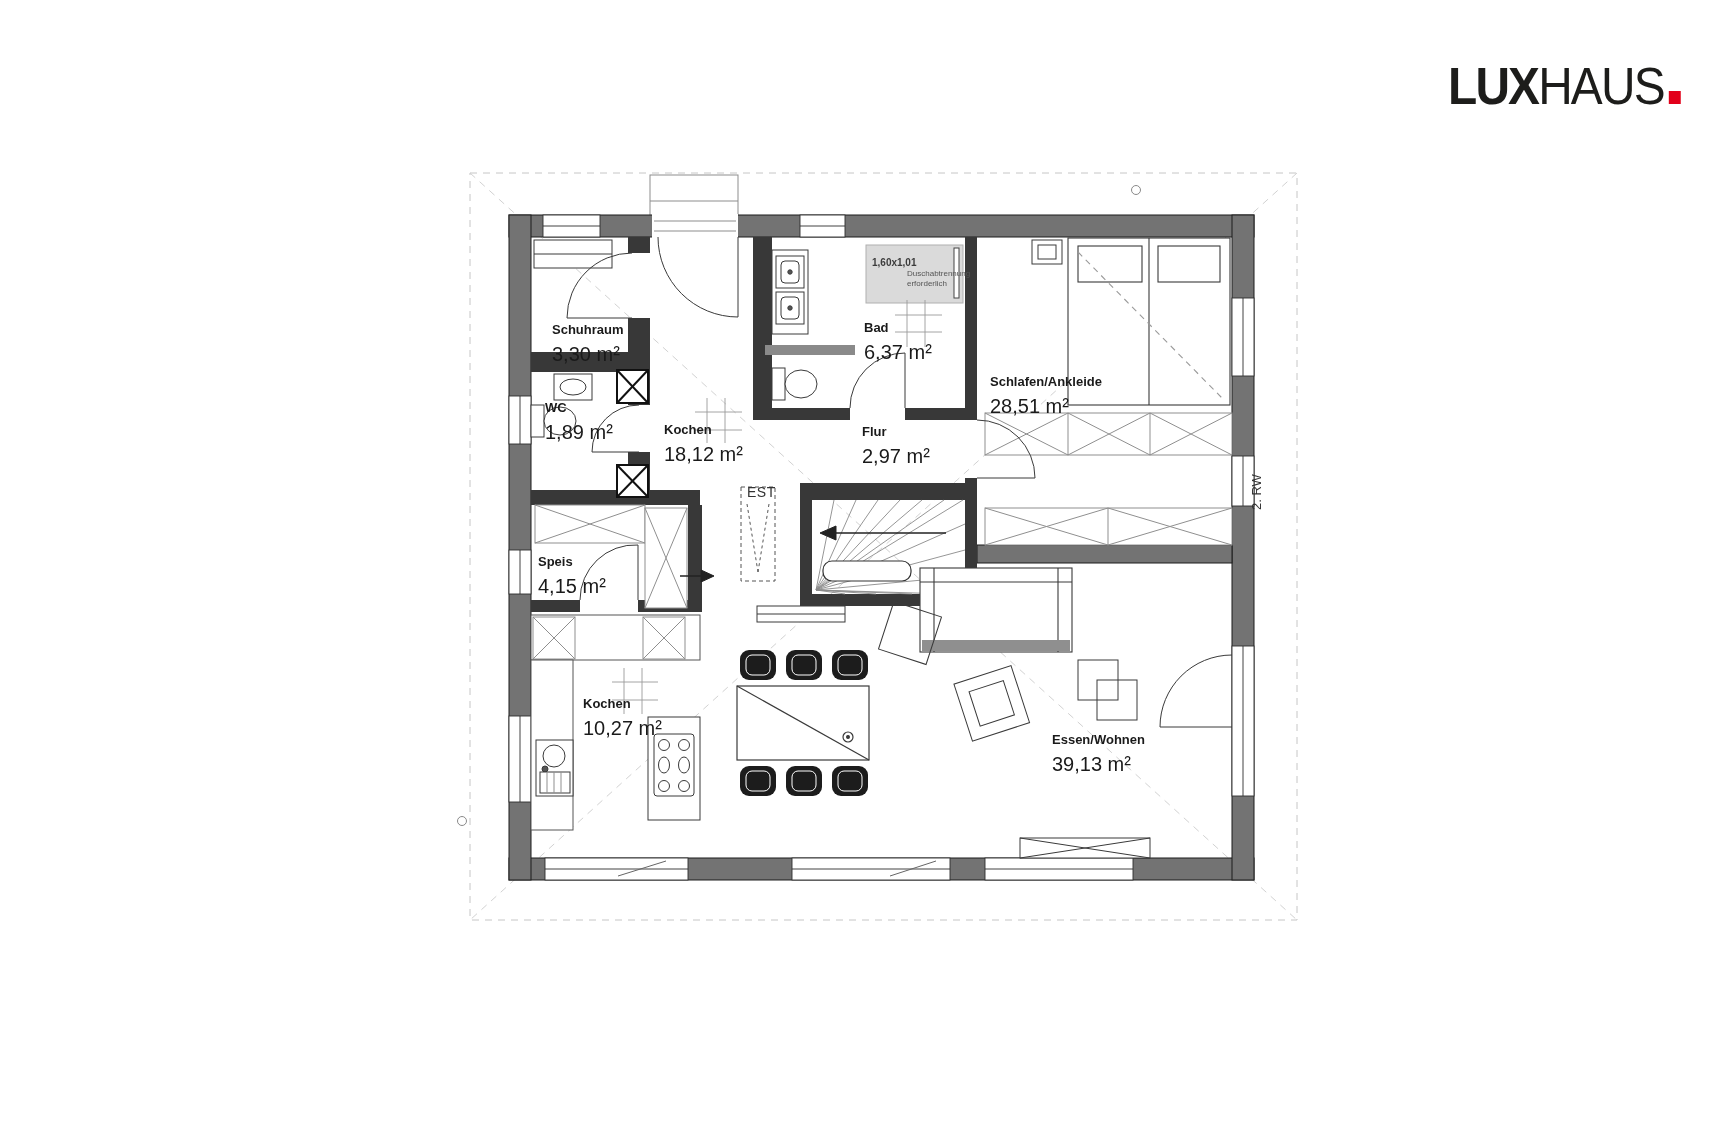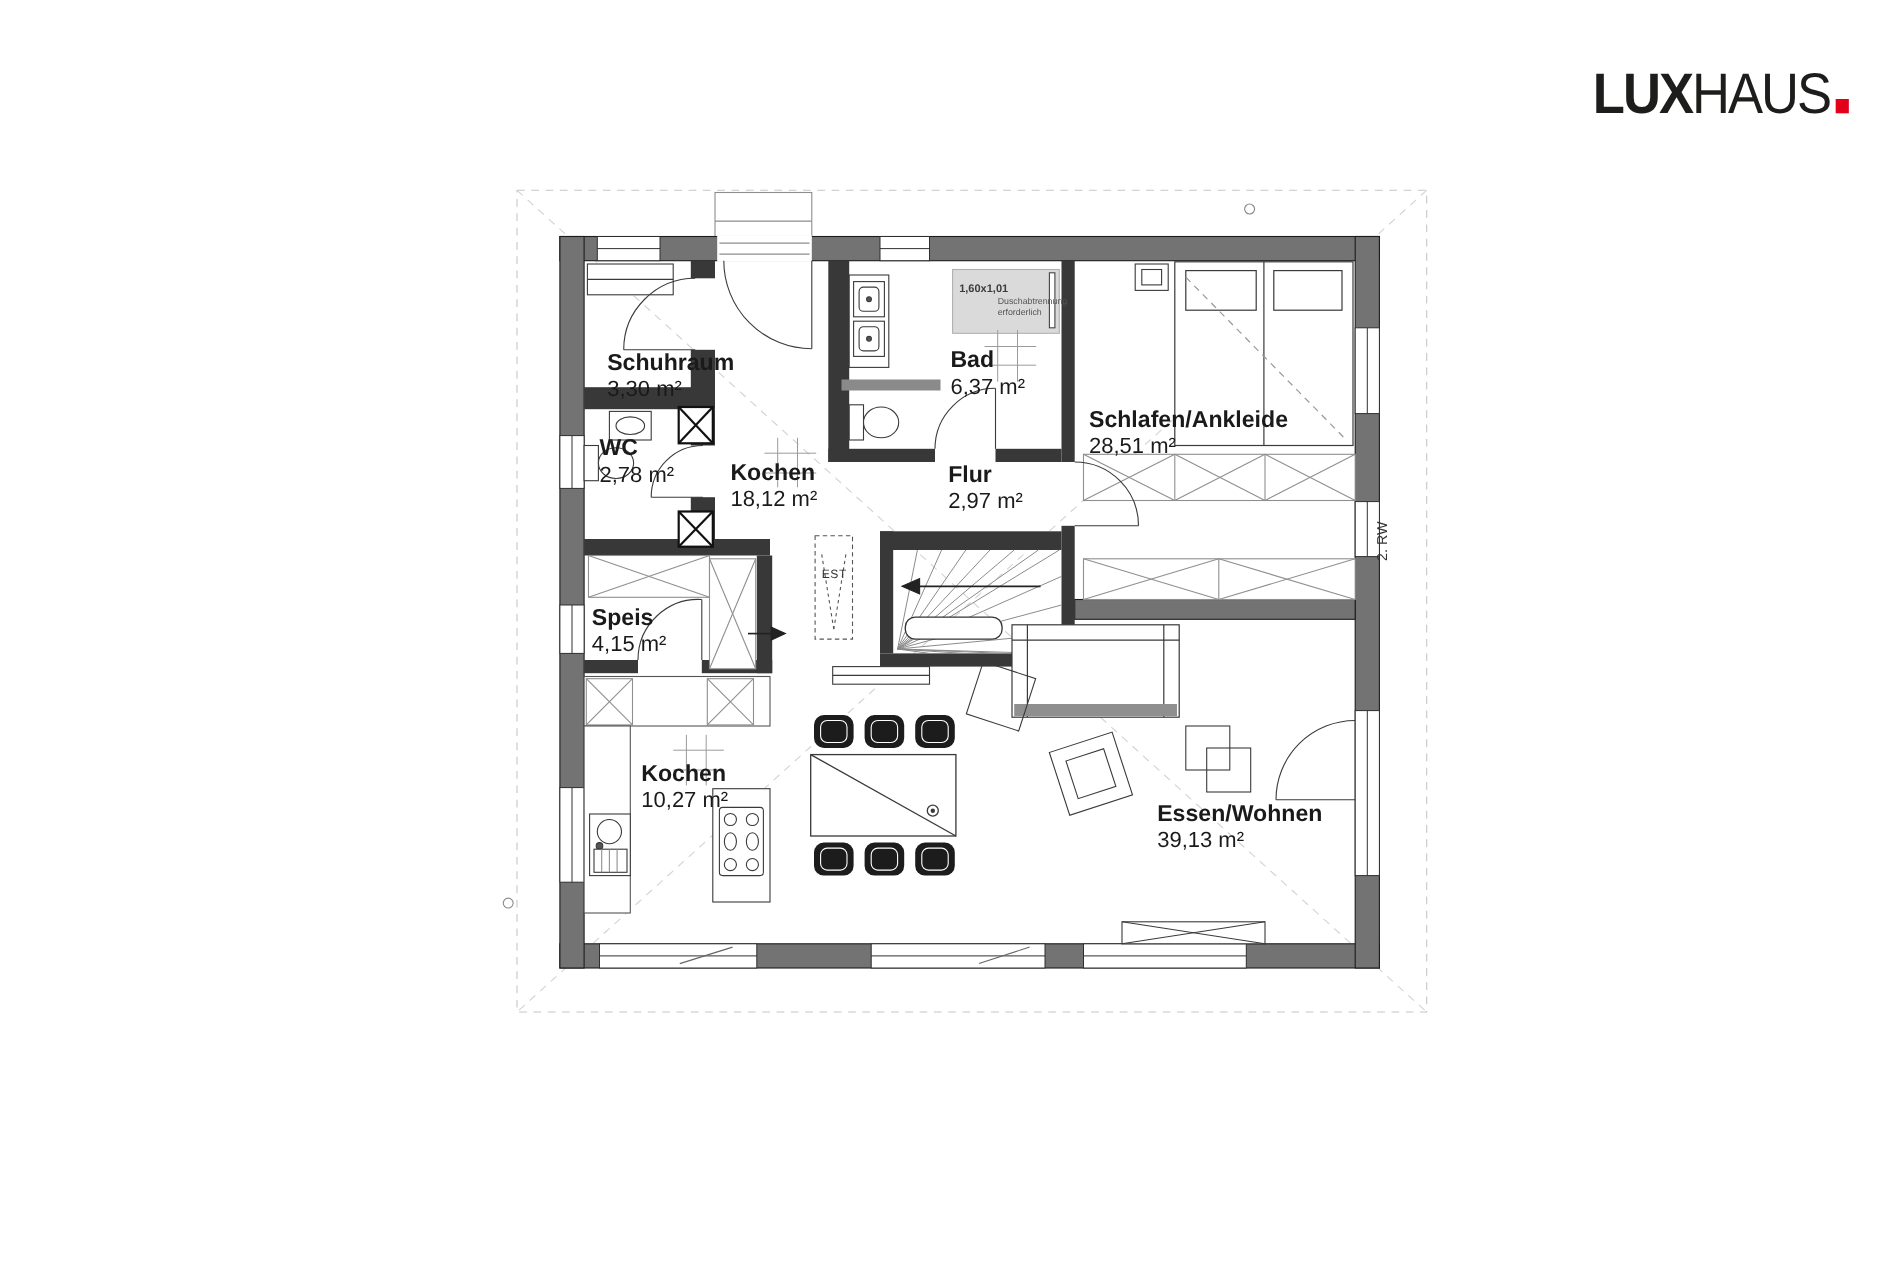--- a/index.html
+++ b/index.html
@@ -1,25 +1,25 @@
 <!DOCTYPE html>
 <html><head>
 <meta charset="utf-8">
 <style>
   html,body{margin:0;padding:0;background:#ffffff;}
   .canvas{position:relative;width:1720px;height:1147px;background:#ffffff;
           font-family:"Liberation Sans",sans-serif;overflow:hidden;}
   .plan-svg{position:absolute;left:0;top:0;}
   .room-label{position:absolute;color:#1a1a1a;white-space:nowrap;line-height:24px;}
-  .room-label .rn{font-weight:bold;font-size:21px;}
+  .room-label .rn{font-weight:bold;font-size:13px;}
   .room-label .ra{font-weight:normal;font-size:20px;}
   .shower-note{position:absolute;left:872px;top:256px;color:#3c3c3c;line-height:10px;white-space:nowrap;}
   .shower-note .n1{font-weight:bold;font-size:10px;line-height:13px;}
   .shower-note .n2{font-size:8px;line-height:10px;color:#555;margin-left:35px;}
-  .est-label{position:absolute;left:747px;top:516px;font-size:11px;color:#333;letter-spacing:.5px;}
+  .est-label{position:absolute;left:747px;top:484px;font-size:14px;color:#333;letter-spacing:.5px;}
   .rw-label{position:absolute;left:1249px;top:510px;font-size:13px;color:#333;
             transform:rotate(-90deg);transform-origin:0 0;white-space:nowrap;}
   .logo{position:absolute;left:1448px;top:56px;display:flex;align-items:baseline;
         font-size:52px;color:#1d1d1b;letter-spacing:-2px;transform:scaleX(.92);transform-origin:0 0;}
   .logo .lux{font-weight:bold;}
   .logo .haus{font-weight:normal;}
   .logo .dot{display:inline-block;width:13px;height:13px;background:#e2001a;margin-left:6px;}
 </style>
 </head>
 <body>
@@ -326,21 +326,21 @@
         <line x1="642" y1="668" x2="642" y2="714"></line>
   </g>
 </svg>
 
 <div class="room-label" style="left:552px;top:318px">
   <div class="rn">Schuhraum</div>
       <div class="ra">3,30 m²</div>
 </div>
 <div class="room-label" style="left:545px;top:396px">
   <div class="rn">WC</div>
-      <div class="ra">2,78 m²</div>
+      <div class="ra">1,89 m²</div>
 </div>
 <div class="room-label" style="left:664px;top:418px">
   <div class="rn">Kochen</div>
       <div class="ra">18,12 m²</div>
 </div>
 <div class="room-label" style="left:864px;top:316px">
   <div class="rn">Bad</div>
       <div class="ra">6,37 m²</div>
 </div>
 <div class="room-label" style="left:862px;top:420px">

